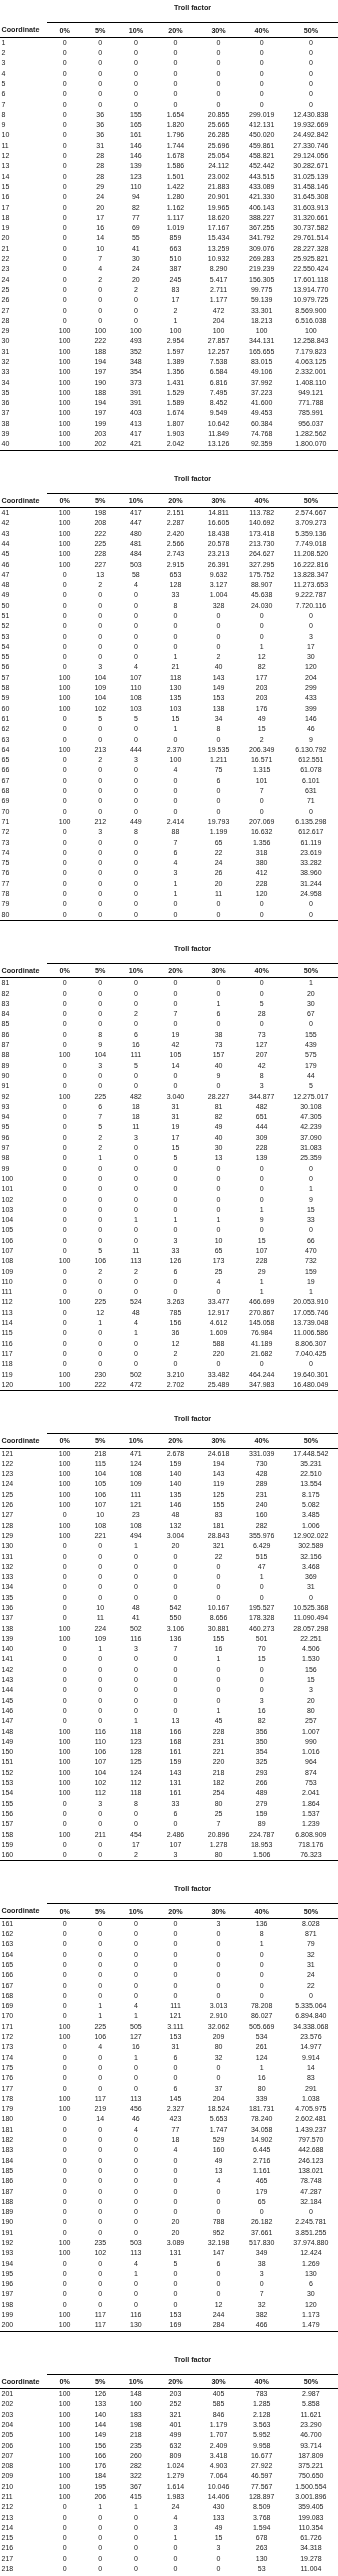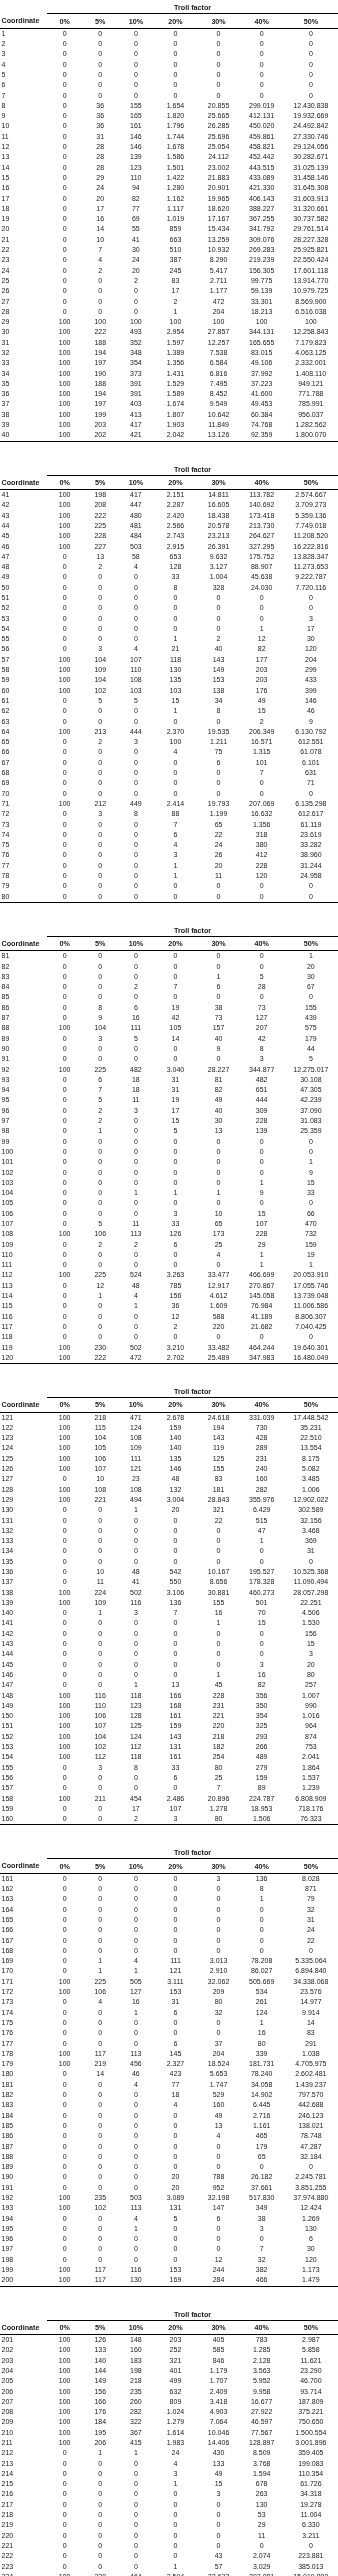--- a/index.html
+++ b/index.html
@@ -3,21 +3,21 @@
 <meta charset="utf-8">
 <style>
   html, body { margin: 0; padding: 0; background: #ffffff; }
   body { width: 338px; font-family: "Liberation Sans", sans-serif; color: #1a1a1a; }
   .block { width: 338px; position: relative; }
   .block + .block { margin-top: 19.6px; }
   table { border-collapse: collapse; width: 338px; table-layout: fixed; font-size: 7px; }
   col.c0 { width: 47px; } col.c1 { width: 35px; } col.c2 { width: 36px; } col.c3 { width: 35px; }
   col.c4 { width: 44px; } col.c5 { width: 42px; } col.c6 { width: 44px; } col.c7 { width: 54px; }
   th { font-weight: bold; font-size: 7.2px; padding: 0; }
-  tr.group-row th.span { border-bottom: 0.8px solid #000; text-align: center; height: 12.4px; vertical-align: bottom; padding-bottom: 1px; }
+  tr.group-row th.span { border-bottom: 0.8px solid #000; text-align: center; height: 12.4px; vertical-align: bottom; padding-bottom: 10px; }
   tr.head-row th { height: 13.4px; border-bottom: 1.3px solid #000; text-align: center; }
   tr.head-row th.first { text-align: left; padding-left: 1.5px; }
   td { height: 10.3px; padding: 0; text-align: center; line-height: 10.3px; white-space: nowrap; }
   td.first { text-align: left; padding-left: 1.5px; }
   tbody tr:last-child td { border-bottom: 0.5px solid #000; }
 </style>
 </head>
 <body>
 
 <div id="doc">

